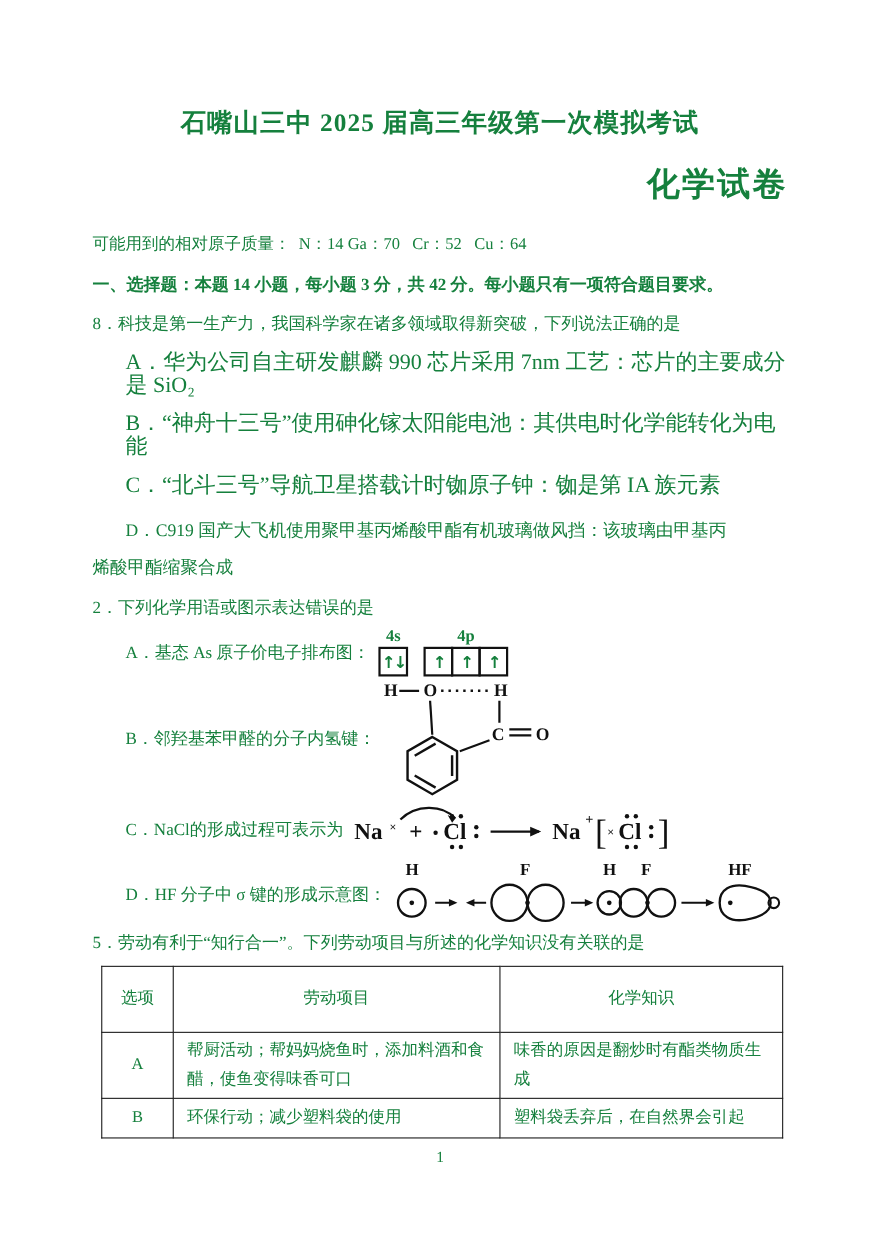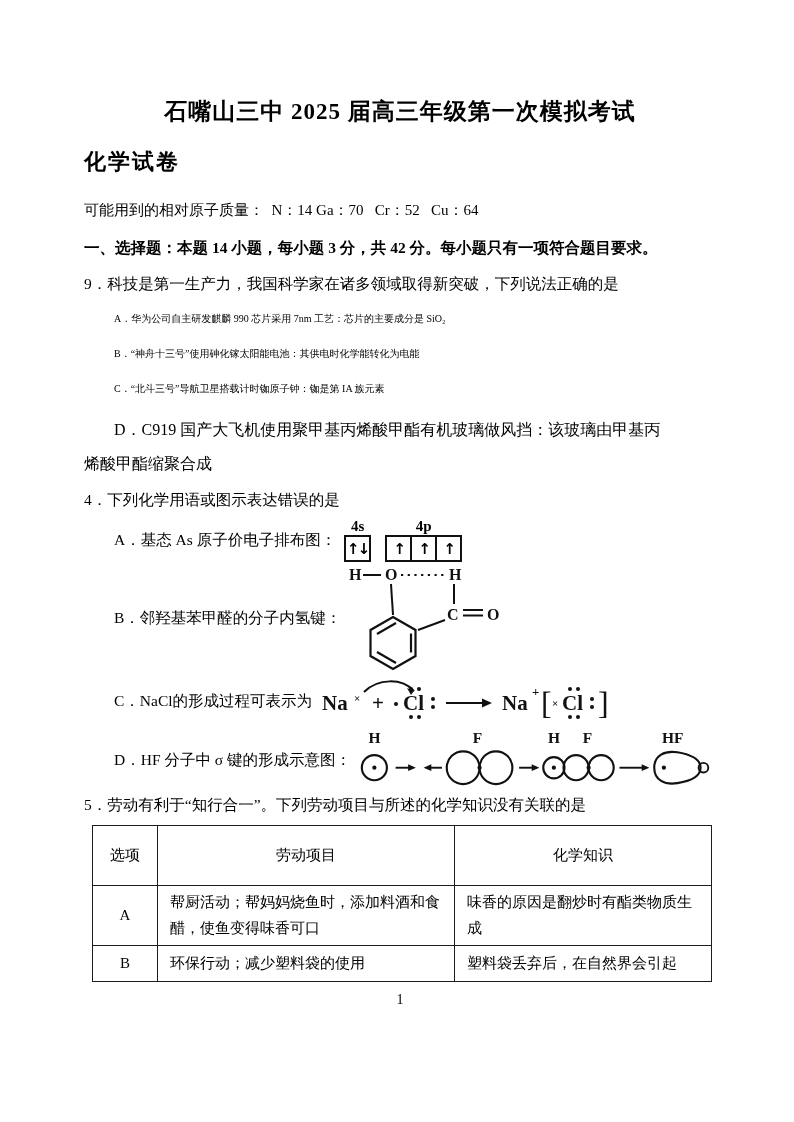--- a/index.html
+++ b/index.html
@@ -1,29 +1,29 @@
 <!DOCTYPE html>
 <html><head>
 <meta charset="utf-8">
 <style>
   html,body { margin:0; padding:0; background:#ffffff; }
   .sheet {
     position:relative; width:794px; height:1122px; margin:0 auto;
-    background:#ffffff; color:#000000; overflow:hidden;
+    background:#ffffff; color:#15803d; overflow:hidden;
     font-family:"Liberation Serif","DejaVu Serif",serif;
   }
   .content { padding:96px 78px 0 84px; }
 
   .title   { margin:0; text-align:center; font-size:23px; font-weight:bold; letter-spacing:1px; }
-  .subtitle{ margin:20px 0 0; text-align:left; font-size:22px; font-weight:bold; letter-spacing:2px; }
+  .subtitle{ margin:20px 0 0; text-align:right; font-size:30px; font-weight:bold; letter-spacing:2px; }
   .note    { margin:24px 0 0; font-size:15px; white-space:pre-wrap; }
 
   .sec-heading { margin:18px 0 0; font-size:15.5px; font-weight:bold; }
   .stem        { margin:14px 0 0; font-size:15.5px; line-height:21px; }
-  .opt         { margin:14px 0 0; padding-left:30px; font-size:10px; line-height:21px; }
+  .opt         { margin:14px 0 0; padding-left:30px; font-size:20px; line-height:21px; }
   .optwrap     { margin:14px 0 0; text-indent:30px; font-size:16px; line-height:34px; }
 
   .fig-row { display:flex; align-items:center; padding-left:30px; }
   .fig-row .lbl { font-size:15.5px; flex:none; }
   .mt8 { margin-top:8px; } .mt2 { margin-top:2px; }
 
   
   .orb { display:flex; align-items:flex-end; gap:14px; margin-left:8px; }
   .orb-group { display:flex; flex-direction:column; align-items:center; }
   .orb-label { font-weight:bold; font-size:15px; line-height:17px; }
@@ -63,27 +63,27 @@
 <div class="sheet">
   <div class="content">
 
     <h1 class="title">石嘴山三中 2025 届高三年级第一次模拟考试</h1>
     <h2 class="subtitle">化学试卷</h2>
 
     <p class="note">可能用到的相对原子质量：  N：14 Ga：70   Cr：52   Cu：64</p>
 
     <p class="sec-heading">一、选择题：本题 14 小题，每小题 3 分，共 42 分。每小题只有一项符合题目要求。</p>
 
-    <p class="stem">9．科技是第一生产力，我国科学家在诸多领域取得新突破，下列说法正确的是</p>
+    <p class="stem">8．科技是第一生产力，我国科学家在诸多领域取得新突破，下列说法正确的是</p>
     <p class="opt">A．华为公司自主研发麒麟 990 芯片采用 7nm 工艺：芯片的主要成分是 SiO₂</p>
     <p class="opt">B．“神舟十三号”使用砷化镓太阳能电池：其供电时化学能转化为电能</p>
     <p class="opt">C．“北斗三号”导航卫星搭载计时铷原子钟：铷是第 IA 族元素</p>
     <p class="optwrap"><span>D．C919 国产大飞机使用聚甲基丙烯酸甲酯有机玻璃做风挡：该玻璃由甲基丙</span><br><span>烯酸甲酯缩聚合成</span></p>
 
-    <p class="stem mt8">4．下列化学用语或图示表达错误的是</p>
+    <p class="stem mt8">2．下列化学用语或图示表达错误的是</p>
 
     <div class="fig-row mt8">
       <span class="lbl">A．基态 As 原子价电子排布图：</span>
       <div class="orb">
         <div class="orb-group">
           <span class="orb-label">4s</span>
           <div class="obox">↑↓</div>
         </div>
         <div class="orb-group">
           <span class="orb-label">4p</span>

